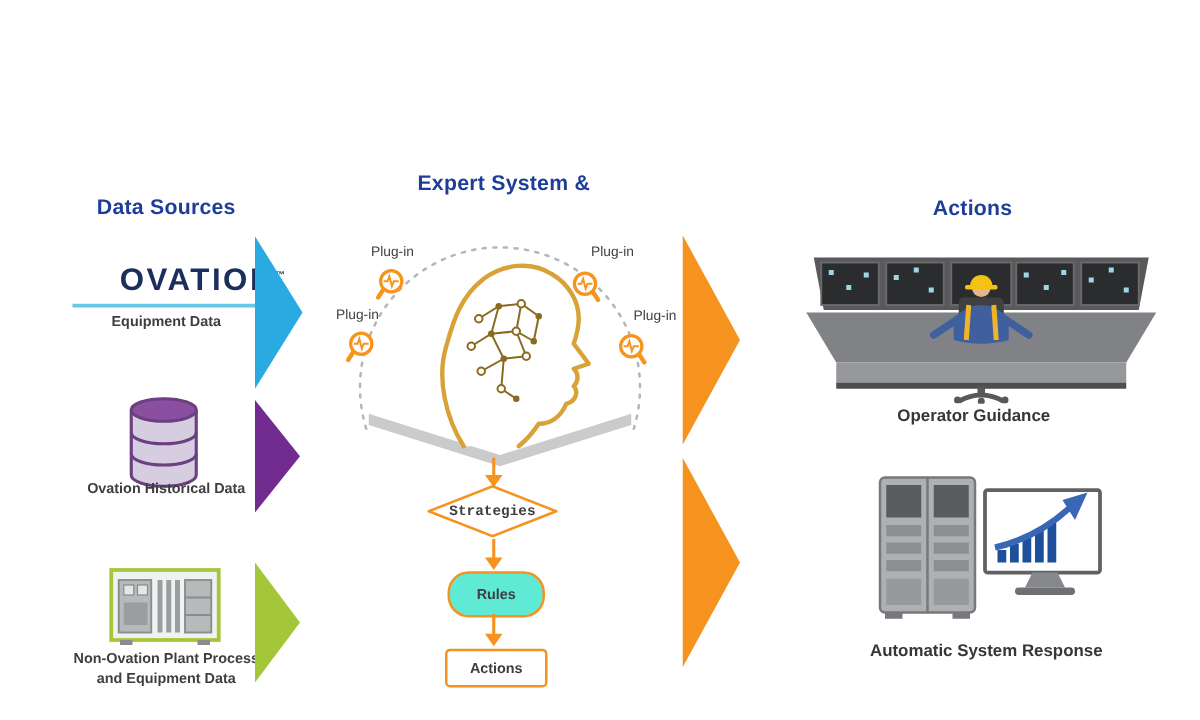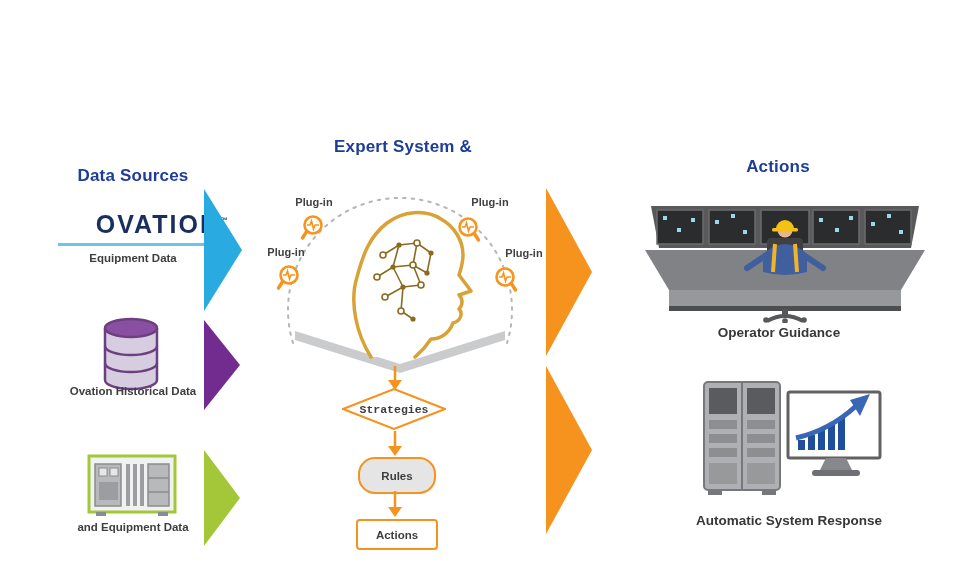--- a/index.html
+++ b/index.html
@@ -4,40 +4,40 @@
 <style>
   html,body { margin:0; padding:0; background:#fff; }
   .stage {
     position:relative; width:960px; height:576px; background:#ffffff;
     font-family:"Liberation Sans", sans-serif; overflow:hidden;
   }
   .abs { position:absolute; }
   .col-title { color:#1d3d99; font-weight:bold; font-size:17px; text-align:center; letter-spacing:.2px; }
   .small-label { color:#3e3e40; font-weight:bold; font-size:11.5px; text-align:center; line-height:1.35; }
   .caption { color:#37373a; font-weight:bold; font-size:13.5px; text-align:center; }
-  .plugin-label { color:#414042; font-weight:bold; font-size:11px; text-align:center; }
+  .plugin-label { color:#414042; font-weight:normal; font-size:11px; text-align:center; }
   .ovation-wordmark { color:#1a2f5e; font-weight:800; font-size:25px; letter-spacing:2px; text-align:center; }
   .ovation-tm { font-size:8px; letter-spacing:0; vertical-align:10px; font-weight:bold; }
   .ovation-underline { background:#66c7e6; height:3px; }
   .flow-text { position:absolute; left:0; top:0; width:100%; height:100%;
     display:flex; align-items:center; justify-content:center;
     color:#3e3e40; font-weight:bold; font-size:11.5px; }
-  .rules-box { border:2px solid #f6921e; border-radius:17px; background:#e5e5e5;
+  .rules-box { border:2px solid #f6921e; border-radius:17px; background:#5eead4;
     display:flex; align-items:center; justify-content:center;
     color:#3e3e40; font-weight:bold; font-size:11.5px; }
   .actions-box { border:2px solid #f6921e; border-radius:4px; background:#fff;
     display:flex; align-items:center; justify-content:center;
     color:#3e3e40; font-weight:bold; font-size:11.5px; }
 </style>
 </head>
 <body>
 
 <div class="stage">
 
-  <div class="abs col-title" style="left:38px; top:166px; width:190px;">Data Sources</div>
+  <div class="abs col-title" style="left:38px; top:156px; width:190px;">Data Sources</div>
 
   <div class="abs ovation-wordmark" style="left:38px; top:210px; width:190px;text-align:right;">
     <span>OVATION</span><span class="ovation-tm">™</span>
   </div>
   <div class="abs ovation-underline" style="left:58px; top:243px; width:150px;"></div>
 
   <div class="abs small-label" style="left:48px; top:251px; width:170px;">
     <div>Equipment Data</div>
   </div>
 
@@ -60,20 +60,21 @@
     <rect x="47" y="16" width="4" height="42" fill="#9b9da0"></rect>
     <rect x="54" y="16" width="4" height="42" fill="#9b9da0"></rect>
     <rect x="62" y="16" width="21" height="42" fill="#b7b9bb" stroke="#8a8c8e" stroke-width="1.5"></rect>
     <line x1="62" y1="30" x2="83" y2="30" stroke="#8a8c8e" stroke-width="1.5"></line>
     <line x1="62" y1="44" x2="83" y2="44" stroke="#8a8c8e" stroke-width="1.5"></line>
     <rect x="10" y="64" width="10" height="4" fill="#8a8c8e"></rect>
     <rect x="72" y="64" width="10" height="4" fill="#8a8c8e"></rect>
   </svg>
 
   <div class="abs small-label" style="left:23px; top:520px; width:220px;">
+    <div>Non-Ovation Plant Process</div>
     <div>and Equipment Data</div>
   </div>
 
   <svg class="abs" style="left:204px; top:189px;" width="40" height="122" viewBox="0 0 40 122">
     <polygon points="0,0 38,61 0,122" fill="#29aae1"></polygon>
   </svg>
   <svg class="abs" style="left:204px; top:320px;" width="38" height="90" viewBox="0 0 38 90">
     <polygon points="0,0 36,45 0,90" fill="#722b8e"></polygon>
   </svg>
   <svg class="abs" style="left:204px; top:450px;" width="38" height="96" viewBox="0 0 38 96">

